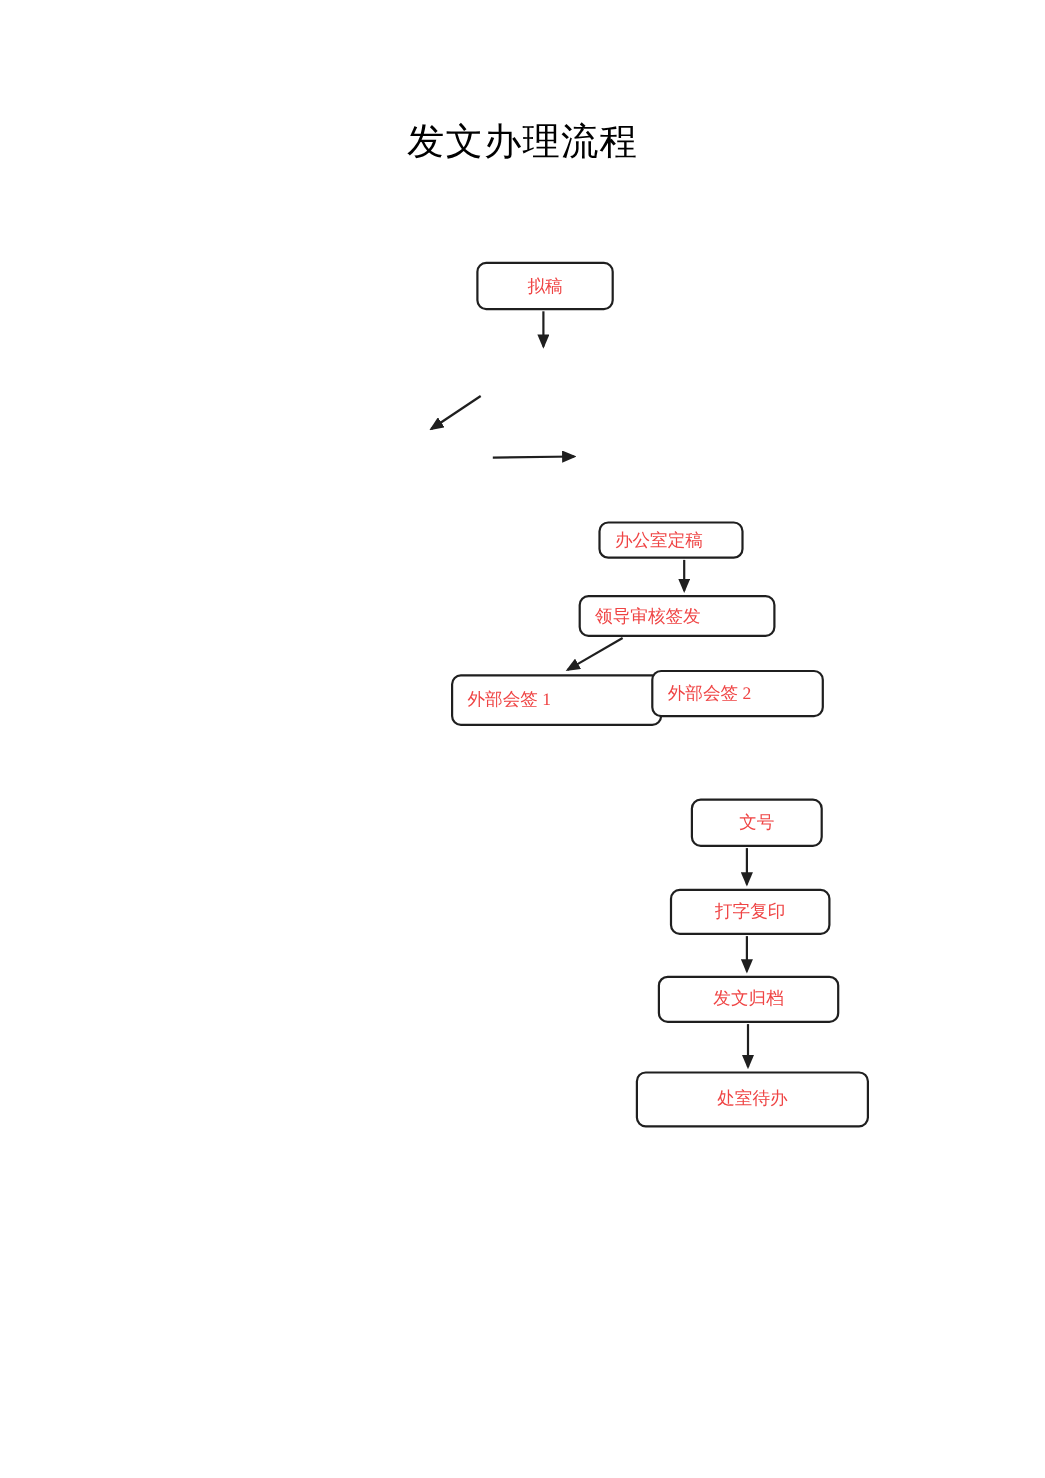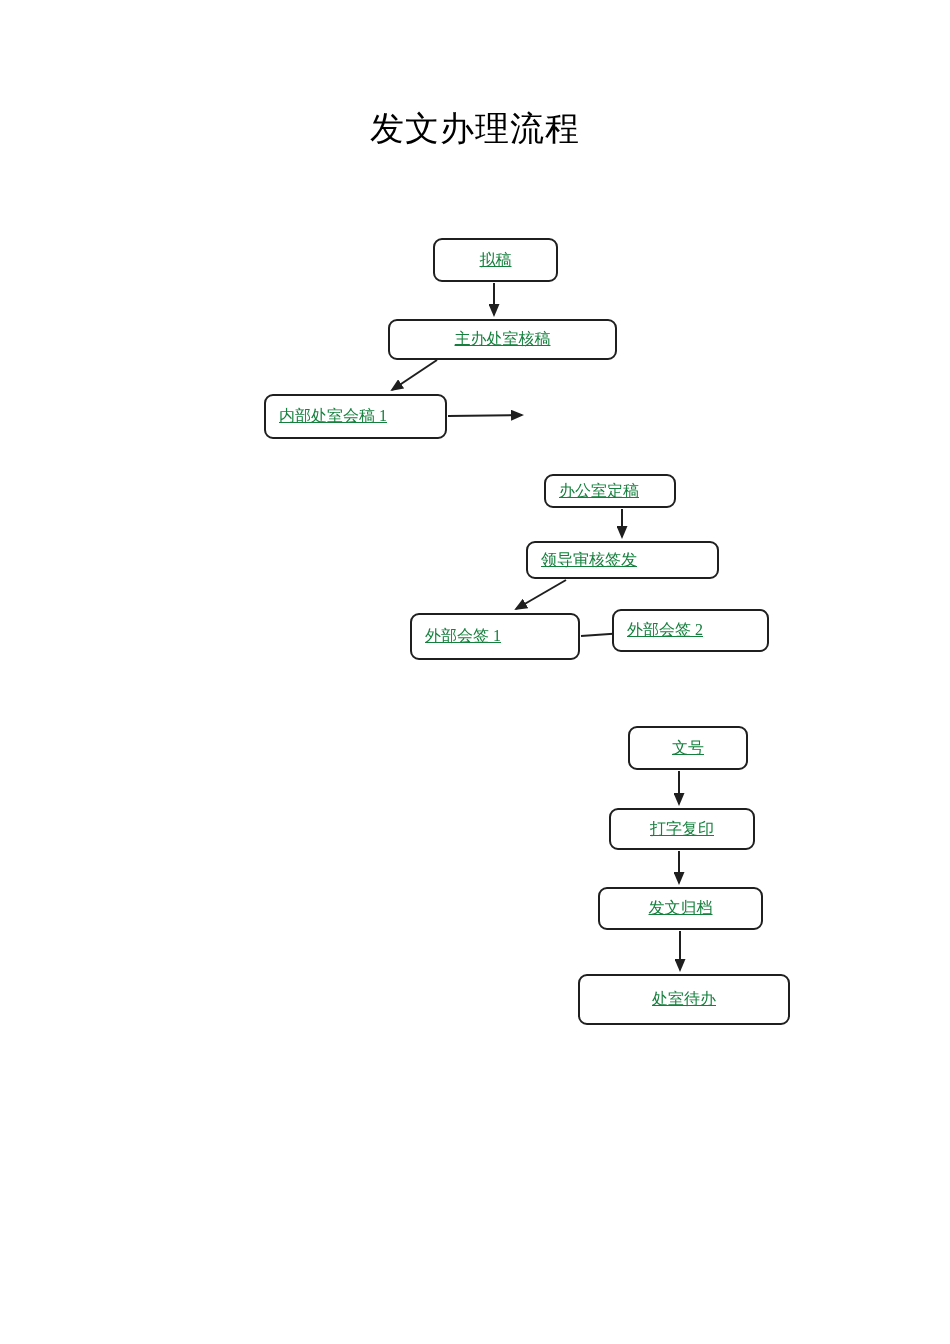--- a/index.html
+++ b/index.html
@@ -43,23 +43,22 @@
   }
   .node {
     position: absolute;
     box-sizing: border-box;
     border: 2px solid #a16207;
     border-radius: 9px;
     background: #ffffff;
     display: flex;
     align-items: center;
     font-size: 16px;
-    color: #15803d;
+    color: #ef4444;
     white-space: nowrap;
-    text-decoration: underline;
   }
   .node.center { justify-content: center; }
   .node.left   { justify-content: flex-start; padding-left: 13px; }
 </style>
 </head>
 <body>
 
 <div class="page">
   <h1 class="title">发文办理流程</h1>
 
@@ -75,24 +74,22 @@
       <line x1="622" y1="509" x2="622" y2="537" stroke="#1f1f1f" stroke-width="2" marker-end="url(#arrowhead)"></line>
       <line x1="566" y1="580" x2="516" y2="609" stroke="#1f1f1f" stroke-width="2" marker-end="url(#arrowhead)"></line>
       <line x1="581" y1="636" x2="624" y2="633" stroke="#1f1f1f" stroke-width="2" marker-end="url(#arrowhead)"></line>
       <line x1="679" y1="771" x2="679" y2="804" stroke="#1f1f1f" stroke-width="2" marker-end="url(#arrowhead)"></line>
       <line x1="679" y1="851" x2="679" y2="883" stroke="#1f1f1f" stroke-width="2" marker-end="url(#arrowhead)"></line>
       <line x1="680" y1="931" x2="680" y2="970" stroke="#1f1f1f" stroke-width="2" marker-end="url(#arrowhead)"></line>
     </svg>
 
   <div class="nodes">
       <div class="node center" style="left: 433px; top: 238px; width: 125px; height: 44px; border-color: rgb(31, 31, 31); background: rgb(255, 255, 255);">拟稿</div>
-      <div class="node center" style="left: 388px; top: 319px; width: 229px; height: 41px; border-color: rgb(31, 31, 31); background: rgb(255, 255, 255);">主办处室核稿</div>
-      <div class="node left" style="left: 264px; top: 394px; width: 183px; height: 45px; border-color: rgb(31, 31, 31); background: rgb(255, 255, 255);">内部处室会稿 1</div>
       <div class="node left" style="left: 544px; top: 474px; width: 132px; height: 34px; border-color: rgb(31, 31, 31); background: rgb(255, 255, 255);">办公室定稿</div>
-      <div class="node left" style="left: 526px; top: 541px; width: 193px; height: 38px; border-color: rgb(31, 31, 31); background: rgb(255, 255, 255);">领导审核签发</div>
-      <div class="node left" style="left: 410px; top: 613px; width: 170px; height: 47px; border-color: rgb(31, 31, 31); background: rgb(255, 255, 255);">外部会签 1</div>
-      <div class="node left" style="left: 612px; top: 609px; width: 157px; height: 43px; border-color: rgb(31, 31, 31); background: rgb(255, 255, 255);">外部会签 2</div>
+      <div class="node left" style="left: 526px; top: 541px; width: 179px; height: 38px; border-color: rgb(31, 31, 31); background: rgb(255, 255, 255);">领导审核签发</div>
+      <div class="node left" style="left: 410px; top: 613px; width: 192px; height: 47px; border-color: rgb(31, 31, 31); background: rgb(255, 255, 255);">外部会签 1</div>
+      <div class="node left" style="left: 592px; top: 609px; width: 157px; height: 43px; border-color: rgb(31, 31, 31); background: rgb(255, 255, 255);">外部会签 2</div>
       <div class="node center" style="left: 628px; top: 726px; width: 120px; height: 44px; border-color: rgb(31, 31, 31); background: rgb(255, 255, 255);">文号</div>
       <div class="node center" style="left: 609px; top: 808px; width: 146px; height: 42px; border-color: rgb(31, 31, 31); background: rgb(255, 255, 255);">打字复印</div>
       <div class="node center" style="left: 578px; top: 974px; width: 212px; height: 51px; border-color: rgb(31, 31, 31); background: rgb(255, 255, 255);">处室待办</div>
       <div class="node center" style="left: 598px; top: 887px; width: 165px; height: 43px; border-color: rgb(31, 31, 31); background: rgb(255, 255, 255);">发文归档</div>
     </div>
 </div>
 
 </body></html>

